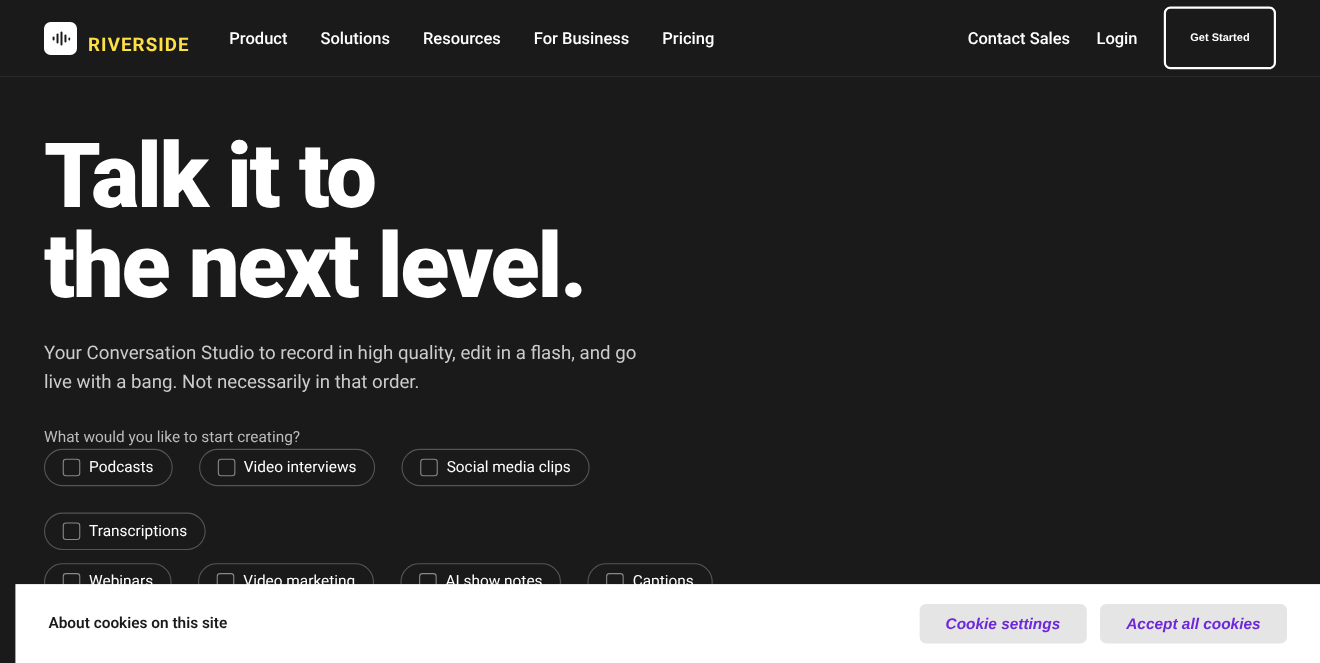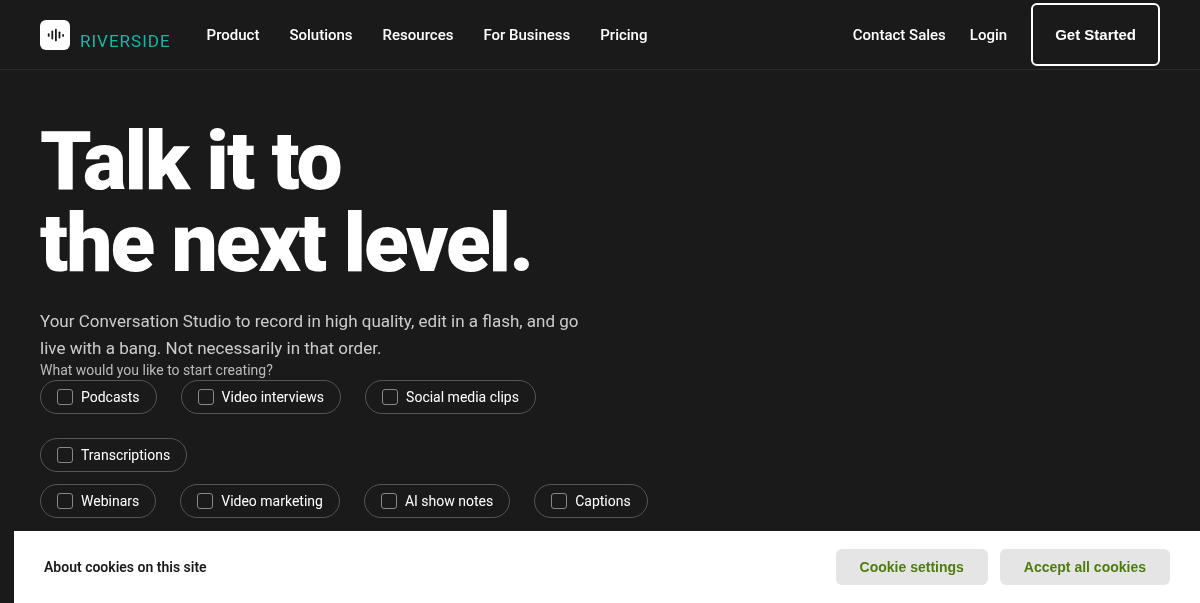--- a/index.html
+++ b/index.html
@@ -54,22 +54,22 @@
       justify-content: center;
     }
 
     .logo-icon svg {
       width: 18px;
       height: 18px;
     }
 
     .logo-text {
       font-size: 17px;
-      font-weight: 400;
-      color: #14b8a6;
+      font-weight: 700;
+      color: #fde047;
       letter-spacing: 1px;
       text-transform: uppercase;
       margin-top: 12px;
     }
 
     .nav-links {
       display: flex;
       align-items: center;
       gap: 30px;
       text-align: center;
@@ -97,21 +97,21 @@
       cursor: pointer;
       white-space: nowrap;
     }
 
     .get-started-btn {
       padding: 21px 22px;
       background-color: transparent;
       color: #ffffff;
       border: 2px solid #ffffff;
       border-radius: 6px;
-      font-size: 15px;
+      font-size: 10px;
       font-weight: 600;
       cursor: pointer;
       white-space: nowrap;
     }
 
     
     .hero {
       padding: 50px 40px 30px 40px;
       max-width: 700px;
     }
@@ -123,20 +123,21 @@
       color: #ffffff;
       letter-spacing: -2px;
       margin-bottom: 24px;
     }
 
     .hero-subtitle {
       font-size: 17px;
       font-weight: 400;
       color: #cccccc;
       line-height: 1.6;
+      margin-bottom: 28px;
       max-width: 560px;
     }
 
     .question-label {
       font-size: 14px;
       color: #bbbbbb;
       margin-bottom: 2px;
     }
 
     .checkbox-row {
@@ -213,22 +214,23 @@
     }
 
     .cookie-btn {
       padding: 10px 24px;
       border-radius: 6px;
       font-size: 14px;
       font-weight: 600;
       cursor: pointer;
       border: none;
       background-color: #e5e5e5;
-      color: #4d7c0f;
+      color: #6d28d9;
       min-width: 120px;
+      font-style: italic;
     }
   </style>
 </head>
 <body>
 
 <nav>
   <div class="nav-left">
     <div class="logo-area">
       <div class="logo-icon">
         <svg viewBox="0 0 20 20" fill="none" xmlns="http://www.w3.org/2000/svg">

